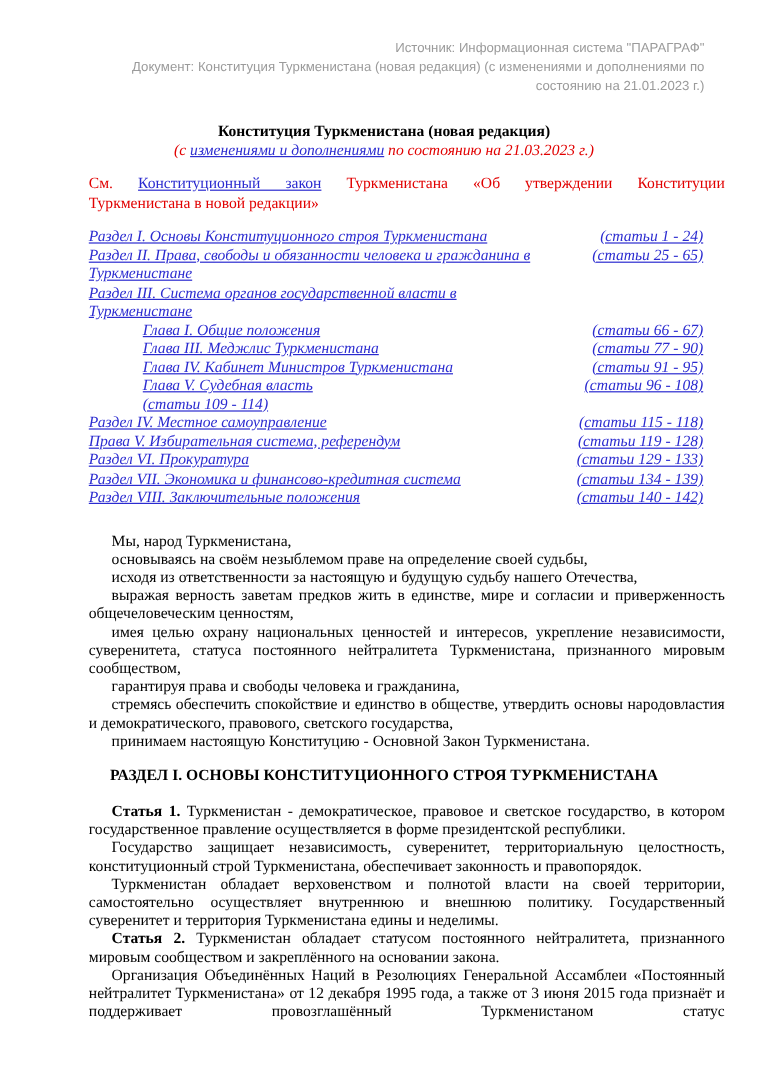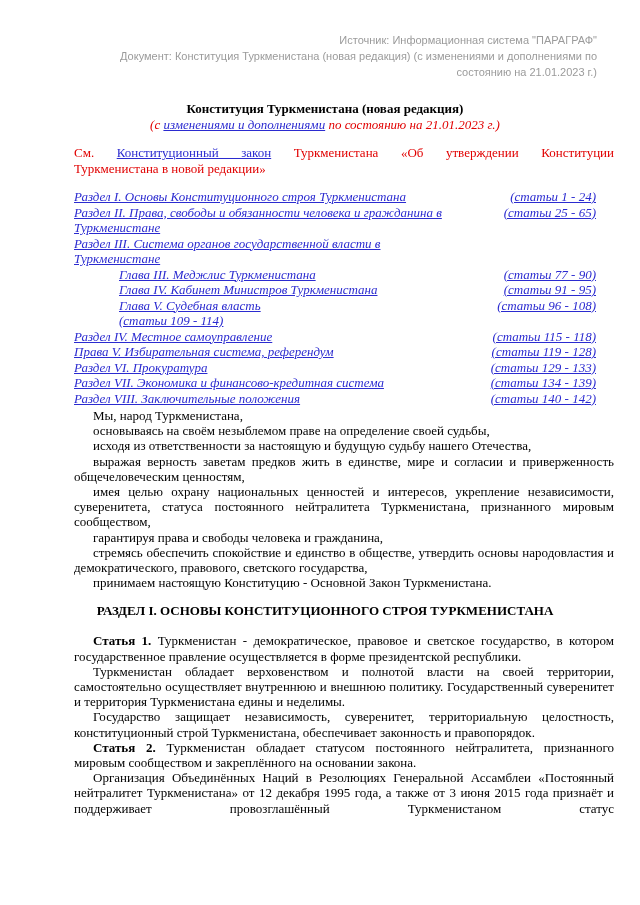--- a/index.html
+++ b/index.html
@@ -1,21 +1,21 @@
 <!DOCTYPE html>
 <html lang="ru" style="--link-blue: #2b2bd0; --accent-red: #e10000; --meta-gray: #9b9b9b;"><head>
 <meta charset="utf-8">
 <style>
   html, body { margin: 0; padding: 0; background: #ffffff; }
   .page {
     position: relative;
     width: 640px;
     height: 905px;
     box-sizing: border-box;
-    padding: 32px 26px 0 74px;
+    padding: 32px 36px 0 74px;
     background: #ffffff;
     overflow: hidden;
     font-family: "Liberation Serif", serif;
     font-size: 13px;
     color: #000000;
   }
   
   .meta {
     font-family: "Liberation Sans", sans-serif;
     font-size: 11px;
@@ -70,21 +70,21 @@
   .toc-row.indent { padding-left: 45px; }
   .toc-label { max-width: 372px; white-space: pre-line; }
   .toc-articles { white-space: nowrap; text-align: center; }
   
   .body-text p {
     margin: 0;
     text-indent: 19px;
     text-align: justify;
     line-height: 15.2px;
   }
-  .preamble { margin-top: 2px; }
+  .preamble { margin-top: 21px; }
   .section-heading {
     margin: 13px 0 0 0;
     font-size: 13px;
     font-weight: bold;
     text-align: center;
     line-height: 16px;
     position: relative;
     left: -19px;
   }
   .article-1 { margin-top: 14px; }
@@ -96,41 +96,45 @@
 
 <div class="page">
 
   <div class="meta">
     <div class="meta-source">Источник: Информационная система "ПАРАГРАФ"</div>
     <div class="meta-doc">Документ: Конституция Туркменистана (новая редакция) (с изменениями и дополнениями по состоянию на 21.01.2023 г.)</div>
   </div>
 
   <div class="doc-title">Конституция Туркменистана (новая редакция)</div>
 
-  <div class="doc-subtitle"><span>(с </span><a class="link">изменениями и дополнениями</a><span> по состоянию на 21.01.2023 г.)</span></div>
+  <div class="doc-subtitle"><span>(с </span><a class="link">изменениями и дополнениями</a><span> по состоянию на 21.03.2023 г.)</span></div>
 
   <div class="see-note">
       <span class="jline"><span>См. </span><a class="link">Конституционный закон</a><span> Туркменистана «Об утверждении Конституции</span></span>
       <span class="line2">Туркменистана в новой редакции»</span>
     </div>
 
   <div class="toc">
     <div class="toc-row">
       <a class="link toc-label">Раздел I. Основы Конституционного строя Туркменистана</a>
       <a class="link toc-articles">(статьи 1 - 24)</a>
     </div>
     <div class="toc-row">
       <a class="link toc-label">Раздел II. Права, свободы и обязанности человека и гражданина в
 Туркменистане</a>
       <a class="link toc-articles">(статьи 25 - 65)</a>
     </div>
     <div class="toc-row">
       <a class="link toc-label">Раздел III. Система органов государственной власти в
 Туркменистане</a>
       <a class="link toc-articles"></a>
+    </div>
+    <div class="toc-row indent">
+      <a class="link toc-label">Глава I. Общие положения</a>
+      <a class="link toc-articles">(статьи 66 - 67)</a>
     </div>
     <div class="toc-row indent">
       <a class="link toc-label">Глава III. Меджлис Туркменистана</a>
       <a class="link toc-articles">(статьи 77 - 90)</a>
     </div>
     <div class="toc-row indent">
       <a class="link toc-label">Глава IV. Кабинет Министров Туркменистана</a>
       <a class="link toc-articles">(статьи 91 - 95)</a>
     </div>
     <div class="toc-row indent">
@@ -170,22 +174,22 @@
     <p>имея целью охрану национальных ценностей и интересов, укрепление независимости, суверенитета, статуса постоянного нейтралитета Туркменистана, признанного мировым сообществом,</p>
     <p>гарантируя права и свободы человека и гражданина,</p>
     <p>стремясь обеспечить спокойствие и единство в обществе, утвердить основы народовластия и демократического, правового, светского государства,</p>
     <p>принимаем настоящую Конституцию - Основной Закон Туркменистана.</p>
   </div>
 
   <h2 class="section-heading">РАЗДЕЛ I. ОСНОВЫ КОНСТИТУЦИОННОГО СТРОЯ ТУРКМЕНИСТАНА</h2>
 
   <div class="body-text article-1">
     <p><b>Статья 1.</b> <span>Туркменистан - демократическое, правовое и светское государство, в котором государственное правление осуществляется в форме президентской республики.</span></p>
+    <p>Государство защищает независимость, суверенитет, территориальную целостность, конституционный строй Туркменистана, обеспечивает законность и правопорядок.</p>
     <p>Туркменистан обладает верховенством и полнотой власти на своей территории, самостоятельно осуществляет внутреннюю и внешнюю политику. Государственный суверенитет и территория Туркменистана едины и неделимы.</p>
-    <p>Государство защищает независимость, суверенитет, территориальную целостность, конституционный строй Туркменистана, обеспечивает законность и правопорядок.</p>
   </div>
 
   <div class="body-text article-2">
     <p><b>Статья 2.</b> <span>Туркменистан обладает статусом постоянного нейтралитета, признанного мировым сообществом и закреплённого на основании закона.</span></p>
     <p class="cutoff">Организация Объединённых Наций в Резолюциях Генеральной Ассамблеи «Постоянный нейтралитет Туркменистана» от 12 декабря 1995 года, а также от 3 июня 2015 года признаёт и поддерживает провозглашённый Туркменистаном статус</p>
   </div>
 
 </div>
 
 </body></html>

